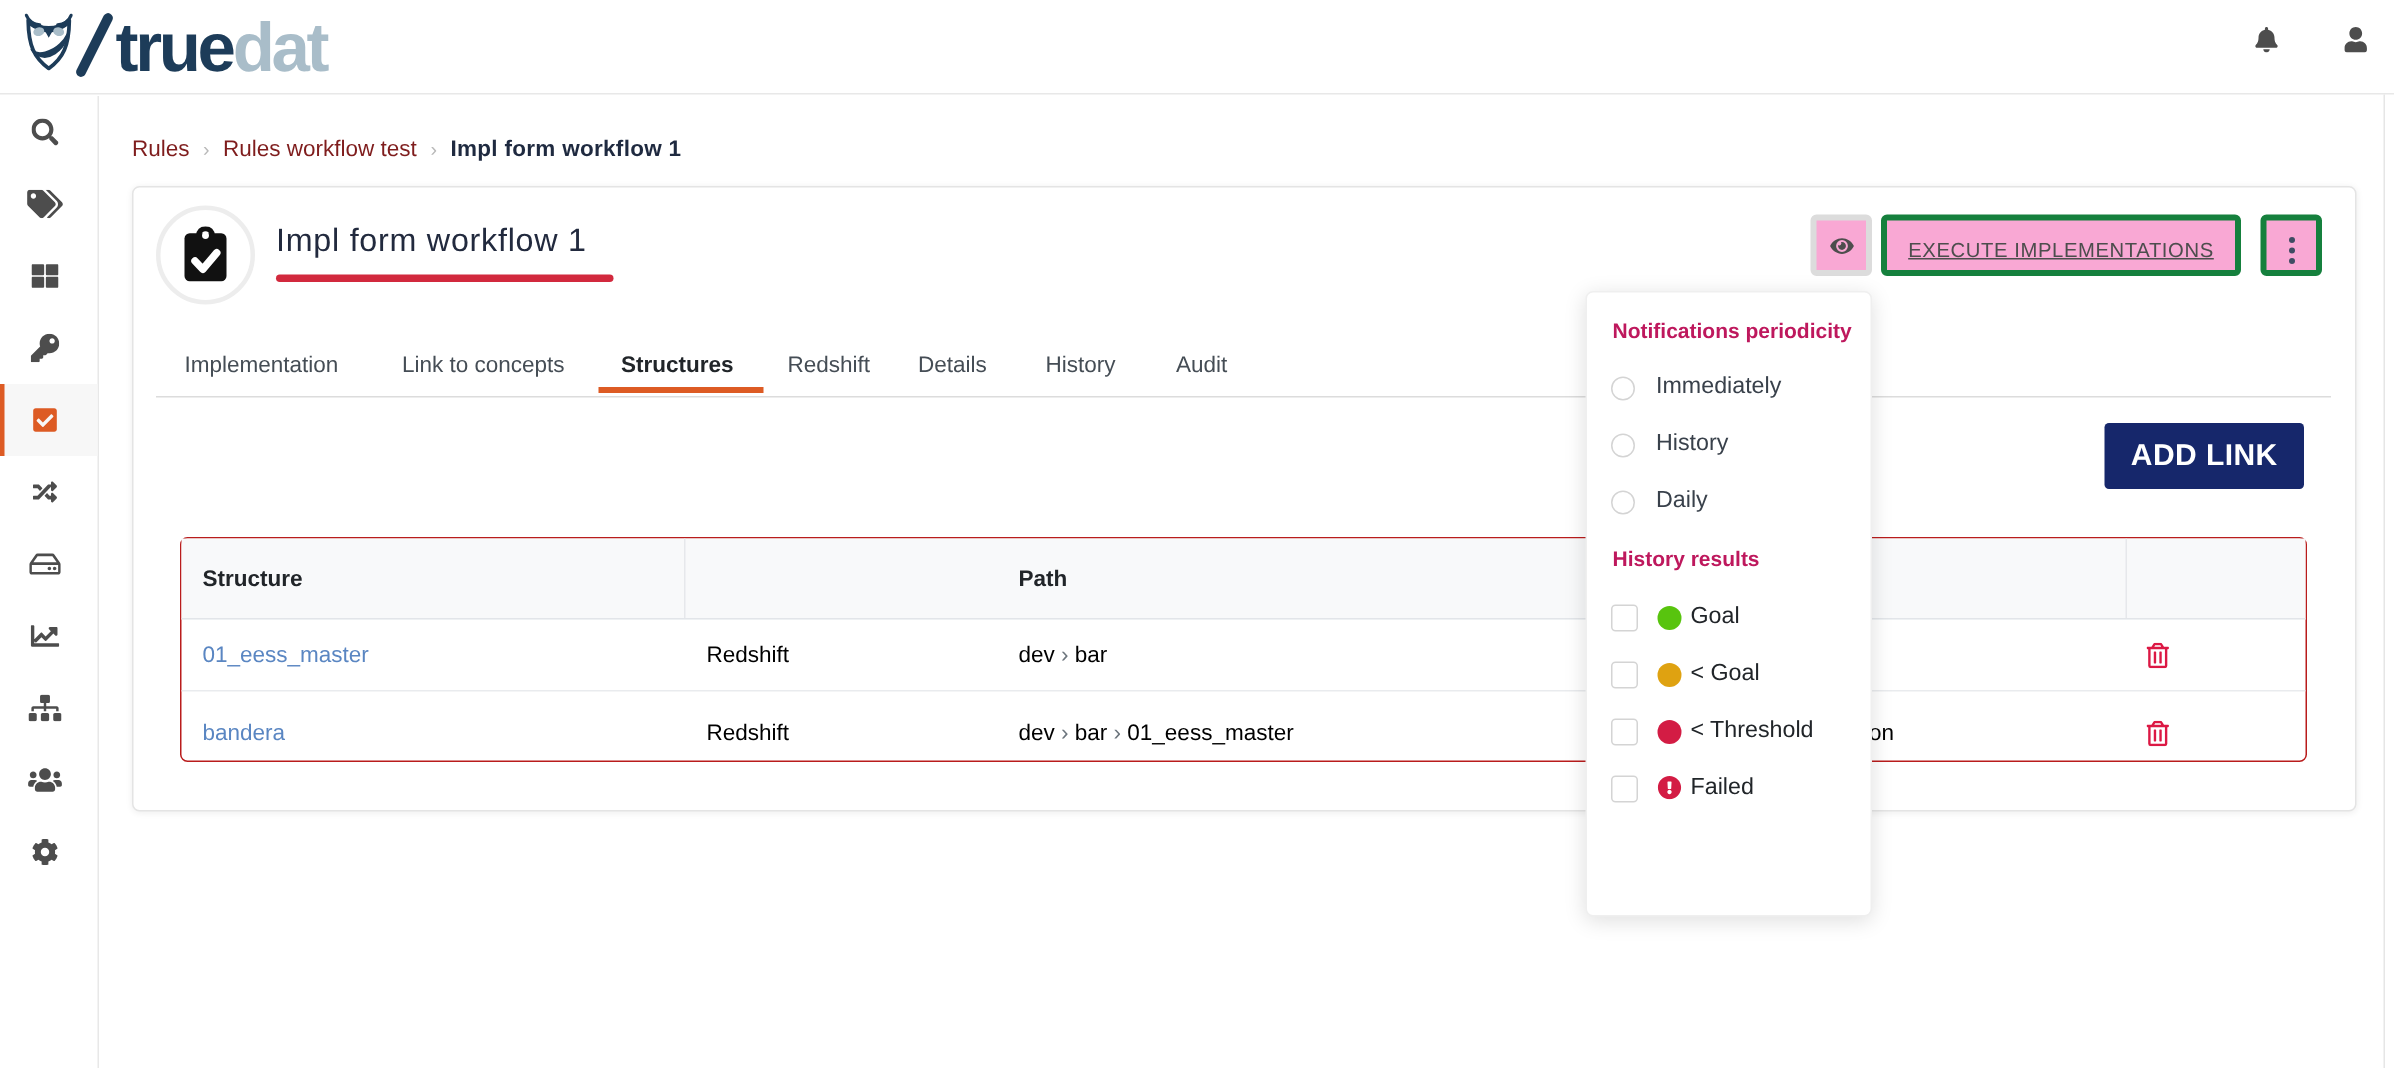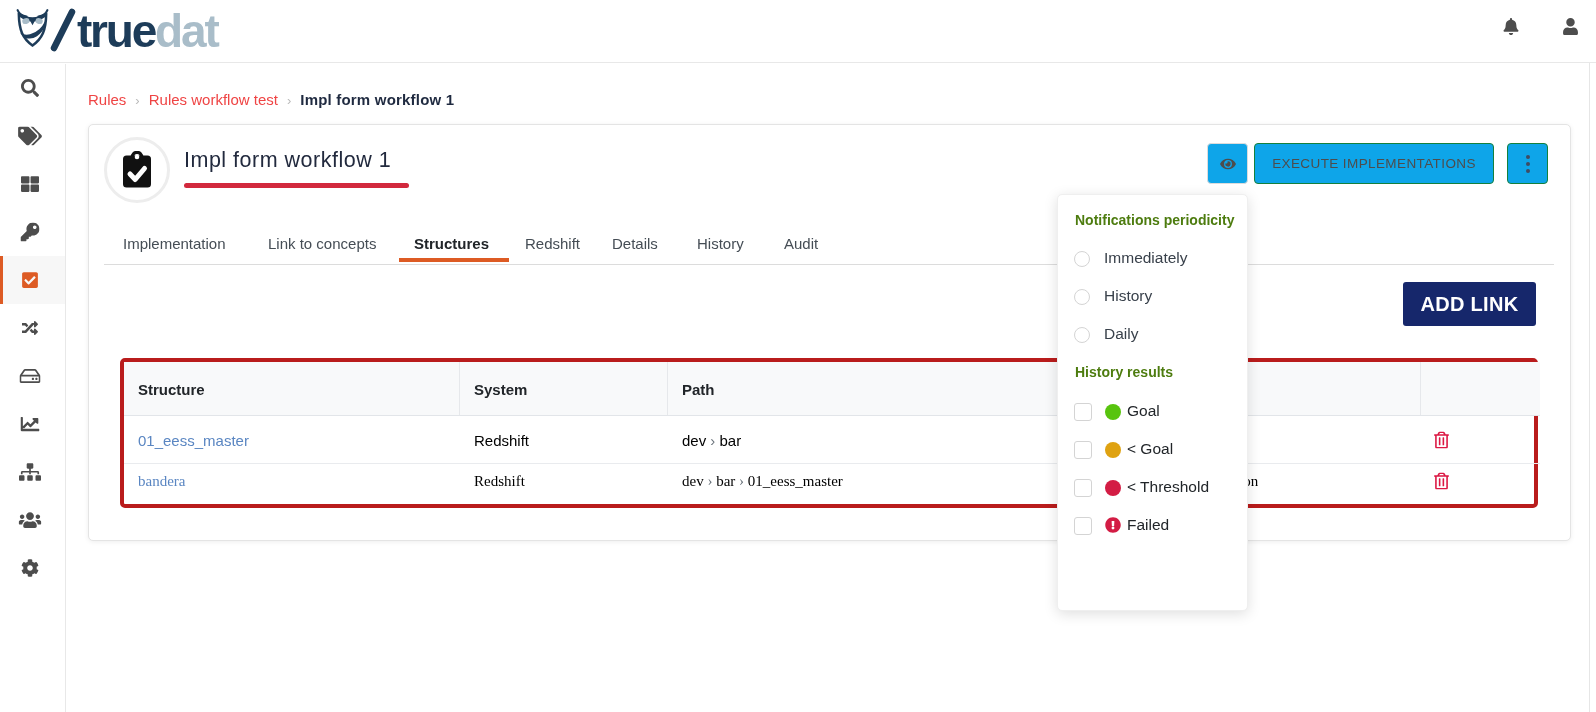--- a/index.html
+++ b/index.html
@@ -8,60 +8,60 @@
 #header { position:absolute; left:0; top:0; width:1596px; height:63px; background:#fff; border-bottom:1px solid #e8e8e8; }
 
 #sidebar { position:absolute; left:0; top:64px; width:66px; height:648px; background:#fff; border-right:1px solid #e8e8e8; }
 .navitem { position:absolute; left:0; width:65px; height:48px; }
 .navitem svg { position:absolute; left:30px; top:50%; transform:translate(-50%,-50%); }
 .navactive { background:#f7f7f7; }
 .navactive::before { content:""; position:absolute; left:0; top:0; width:3px; height:48px; background:#dd5b24; }
 .ic { fill:#4d4d4d; }
 
 #crumb { position:absolute; left:88px; top:91px; font-size:15px; color:#4d4d4d; }
-#crumb a { color:#ef4444; text-decoration:none; }
+#crumb a { color:#7f1d1d; text-decoration:none; }
 #crumb .sep { color:#b9b9b9; padding:0 9px; font-size:13px; }
 #crumb b { color:#1f2a40; font-weight:700; letter-spacing:.2px; }
 #card { position:absolute; left:88px; top:124px; width:1483px; height:417px; background:#fff; border:1px solid #e4e4e4; border-radius:5px; box-shadow:0 1px 5px rgba(0,0,0,.07); }
 #circ { position:absolute; left:104px; top:137px; width:66px; height:66px; border:3px solid #ededed; border-radius:50%; background:#fff; }
 #circ svg { position:absolute; left:50%; top:50%; transform:translate(-50%,-50%); }
 #title { position:absolute; left:184px; top:148px; font-size:21.5px; letter-spacing:.5px; color:#222a3e; }
 #redbar { position:absolute; left:184px; top:183px; width:225px; height:5px; background:#d2293d; border-radius:3px; }
-.hbtn { position:absolute; top:143px; height:41px; border:1px solid #15803d; border-radius:4px; background:#0ea5e9; }
+.hbtn { position:absolute; top:143px; height:41px; border:4px solid #15803d; border-radius:4px; background:#f9a8d4;text-decoration:underline; }
 #eyebtn { left:1207px; width:41px; border-color:#dcdcdc; }
 #eyebtn svg { position:absolute; left:50%; top:50%; transform:translate(-50%,-50%); }
 #execbtn { left:1254px; width:240px; color:#4d4d4d; font-size:13.5px; letter-spacing:.4px; text-align:center; line-height:39px; }
 #dotsbtn { left:1507px; width:41px; }
 .dot3 { position:absolute; left:50%; width:4px; height:4px; border-radius:50%; background:#3f4c63; transform:translateX(-50%); }
 
 .tab { position:absolute; top:235px; font-size:15px; color:#454d55; }
 .tabline { position:absolute; left:104px; top:264px; width:1450px; height:1px; background:#dcdcdc; }
 #tabactivebar { position:absolute; left:399px; top:258px; width:110px; height:4px; background:#dd5b24; }
 
 #addlink { position:absolute; left:1403px; top:282px; width:133px; height:44px; background:#16276b; border-radius:3px; color:#fff; font-size:20px; font-weight:700; letter-spacing:.3px; text-align:center; line-height:44px; }
 
-#tbl { position:absolute; left:120px; top:358px; width:1418px; height:150px; border:4px solid #b91c1c; border-radius:5px; background:#fff; }
+#tbl { position:absolute; left:120px; top:358px; width:1418px; height:150px; border:1px solid #b91c1c; border-radius:5px; background:#fff; }
 .trow { position:absolute; left:0; width:1416px; }
 .cell { position:absolute; top:0; height:100%; }
 #thead .cell { border-right:1px solid #e6e8eb; }
 #thead .cell.c5 { border-right:none; }
 #thead { top:0; height:54px; background:#f8f9fa; border-bottom:1px solid #e2e5e9; font-weight:700; color:#212529; }
 #trow1 { top:54px; height:48px; border-bottom:1px solid #e9ebee; }
-#trow2 { top:95px; height:47px;font-family:Liberation Serif, serif; }
+#trow2 { top:106px; height:47px; }
 .c1 { left:0; width:336px; }
 .c2 { left:336px; width:208px; }
 .c3 { left:544px; width:436px; }
 .c4 { left:980px; width:317px; }
 .c5 { left:1297px; width:119px; }
 .ctext { position:absolute; left:14px; top:50%; transform:translateY(-50%); font-size:15px; white-space:nowrap; }
 .link { color:#5a86c2; }
 .trash { position:absolute; left:13px; top:50%; transform:translateY(-50%); }
 
 #pop { position:absolute; left:1057px; top:194px; width:191px; height:417px; background:#fff; border:1px solid #efefef; border-radius:5px; box-shadow:0 3px 14px rgba(0,0,0,.13); }
-.pophead { position:absolute; left:17px; font-size:14px; font-weight:700; color:#4d7c0f; white-space:nowrap; }
+.pophead { position:absolute; left:17px; font-size:14px; font-weight:700; color:#be185d; white-space:nowrap; }
 .radio { position:absolute; left:16px; width:16px; height:16px; border:1px solid #d4d4d4; border-radius:50%; background:#fff; }
 .chk { position:absolute; left:16px; width:18px; height:18px; border:1px solid #d4d4d4; border-radius:3px; background:#fff; }
 .poplab { position:absolute; left:46px; font-size:15.5px; color:#39414b; white-space:nowrap; }
 .cdot { position:absolute; left:47px; width:16px; height:16px; border-radius:50%; }
 .poplab2 { position:absolute; left:69px; font-size:15.5px; color:#212529; white-space:nowrap; }
 #savebtn { position:absolute; left:17px; top:359px; width:134px; height:45px; background:#ececec; border-radius:4px; color:#ababab; font-size:15px; text-align:center; line-height:45px; letter-spacing:.4px; }
 </style>
 </head>
 <body>
 <div id="header">
@@ -176,23 +176,20 @@
 <div class="tab" style="left:612px">Details</div>
 <div class="tab" style="left:697px">History</div>
 <div class="tab" style="left:784px">Audit</div>
 <div class="tabline"></div>
 <div id="tabactivebar"></div>
 <div id="addlink">ADD LINK</div>
 <div id="tbl">
   <div id="thead" class="trow">
     <div class="cell c1">
         <span class="ctext">Structure</span>
-      </div>
-    <div class="cell c2">
-        <span class="ctext">System</span>
       </div>
     <div class="cell c3">
         <span class="ctext">Path</span>
       </div>
     <div class="cell c4"></div>
     <div class="cell c5"></div>
   </div>
   <div id="trow1" class="trow">
     <div class="cell c1">
         <span class="ctext link">01_eess_master</span>

